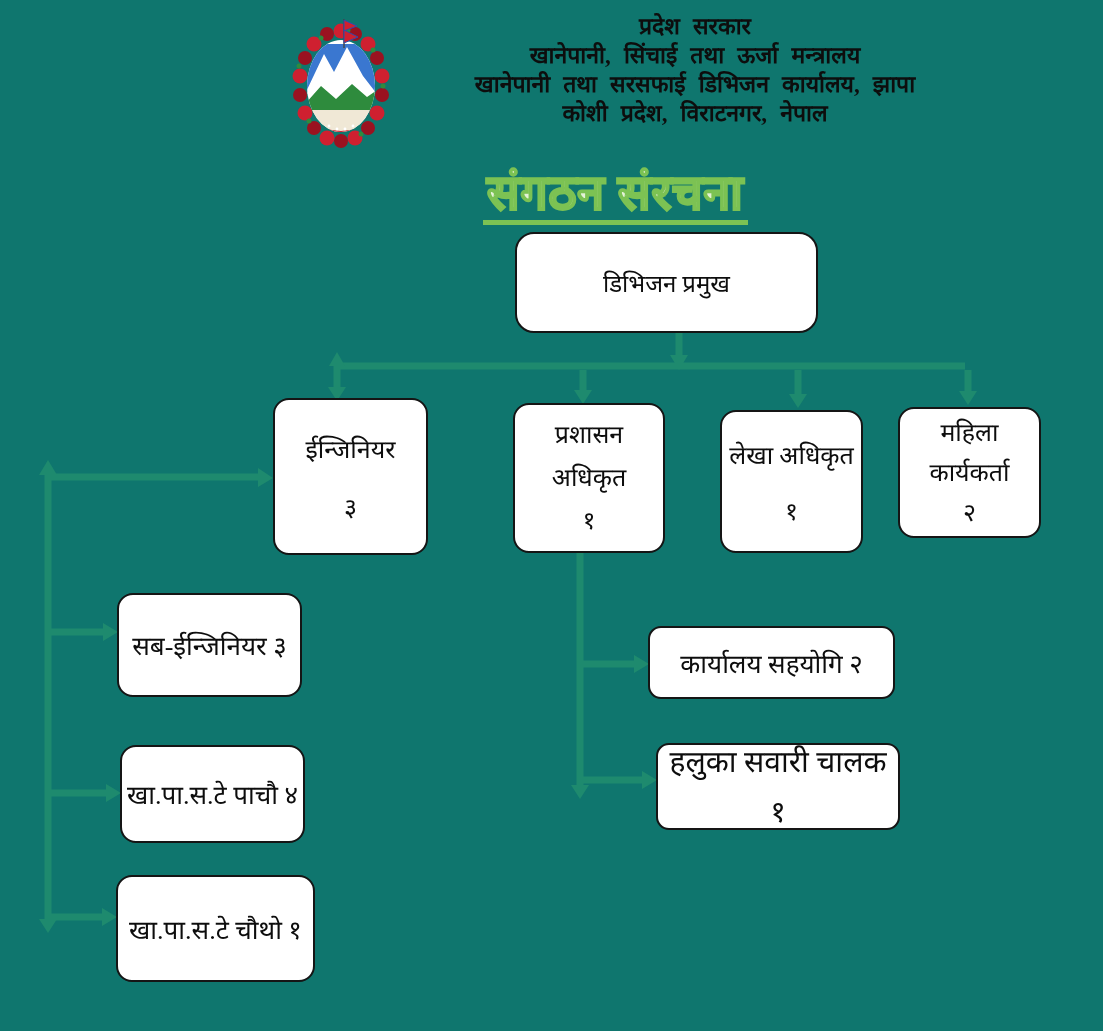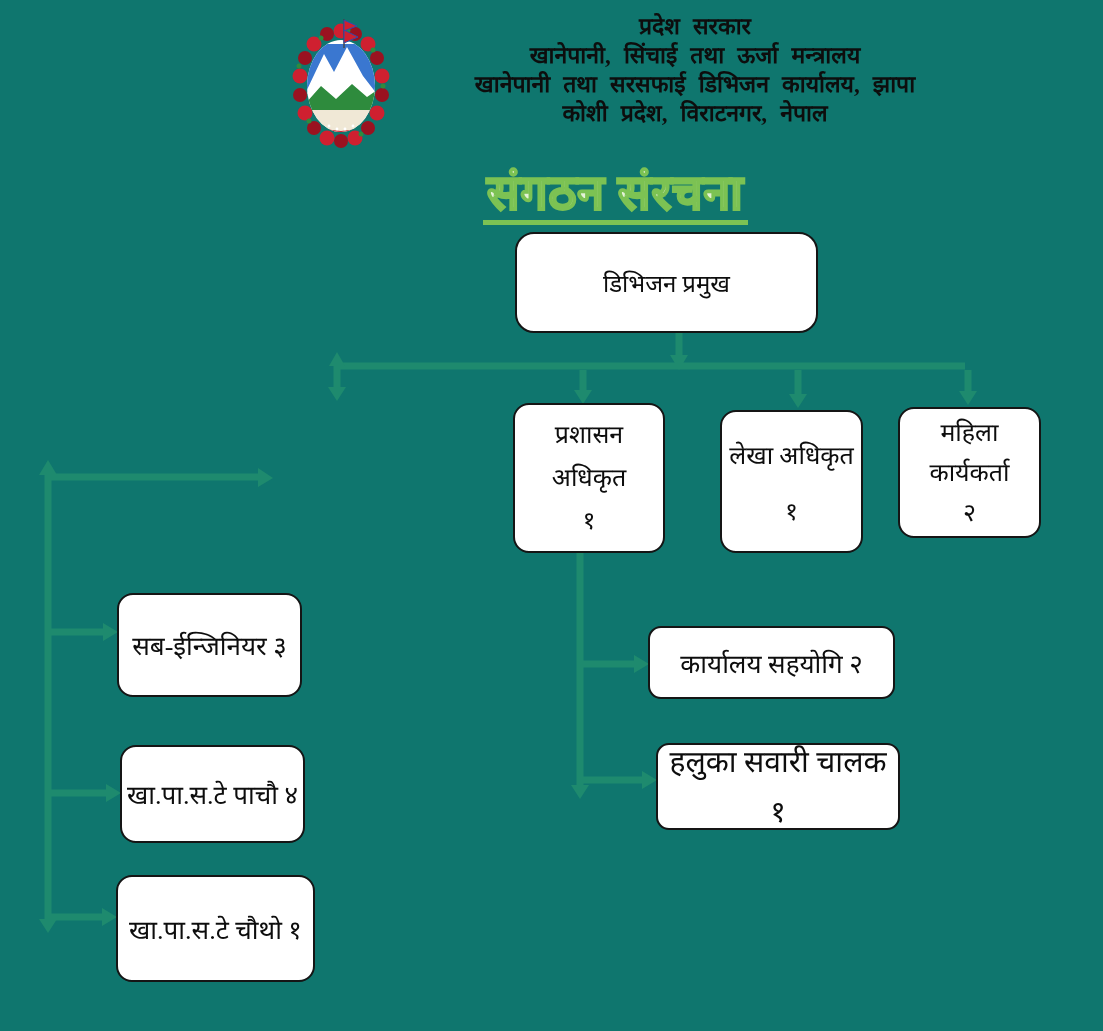--- a/index.html
+++ b/index.html
@@ -185,20 +185,24 @@
   </div>
 
   <div class="title-wrap">
     <span class="title-text">संगठन संरचना</span>
   </div>
 
   <div class="node n-root">
     <div class="line">डिभिजन प्रमुख</div>
   </div>
 
+  <div class="node n-engineer">
+    <div class="line">ईन्जिनियर</div>
+    <div class="line">३</div>
+  </div>
 
   <div class="node n-admin">
     <div class="line">प्रशासन</div>
     <div class="line">अधिकृत</div>
     <div class="line">१</div>
   </div>
 
   <div class="node n-account">
     <div class="line">लेखा अधिकृत</div>
     <div class="line">१</div>

